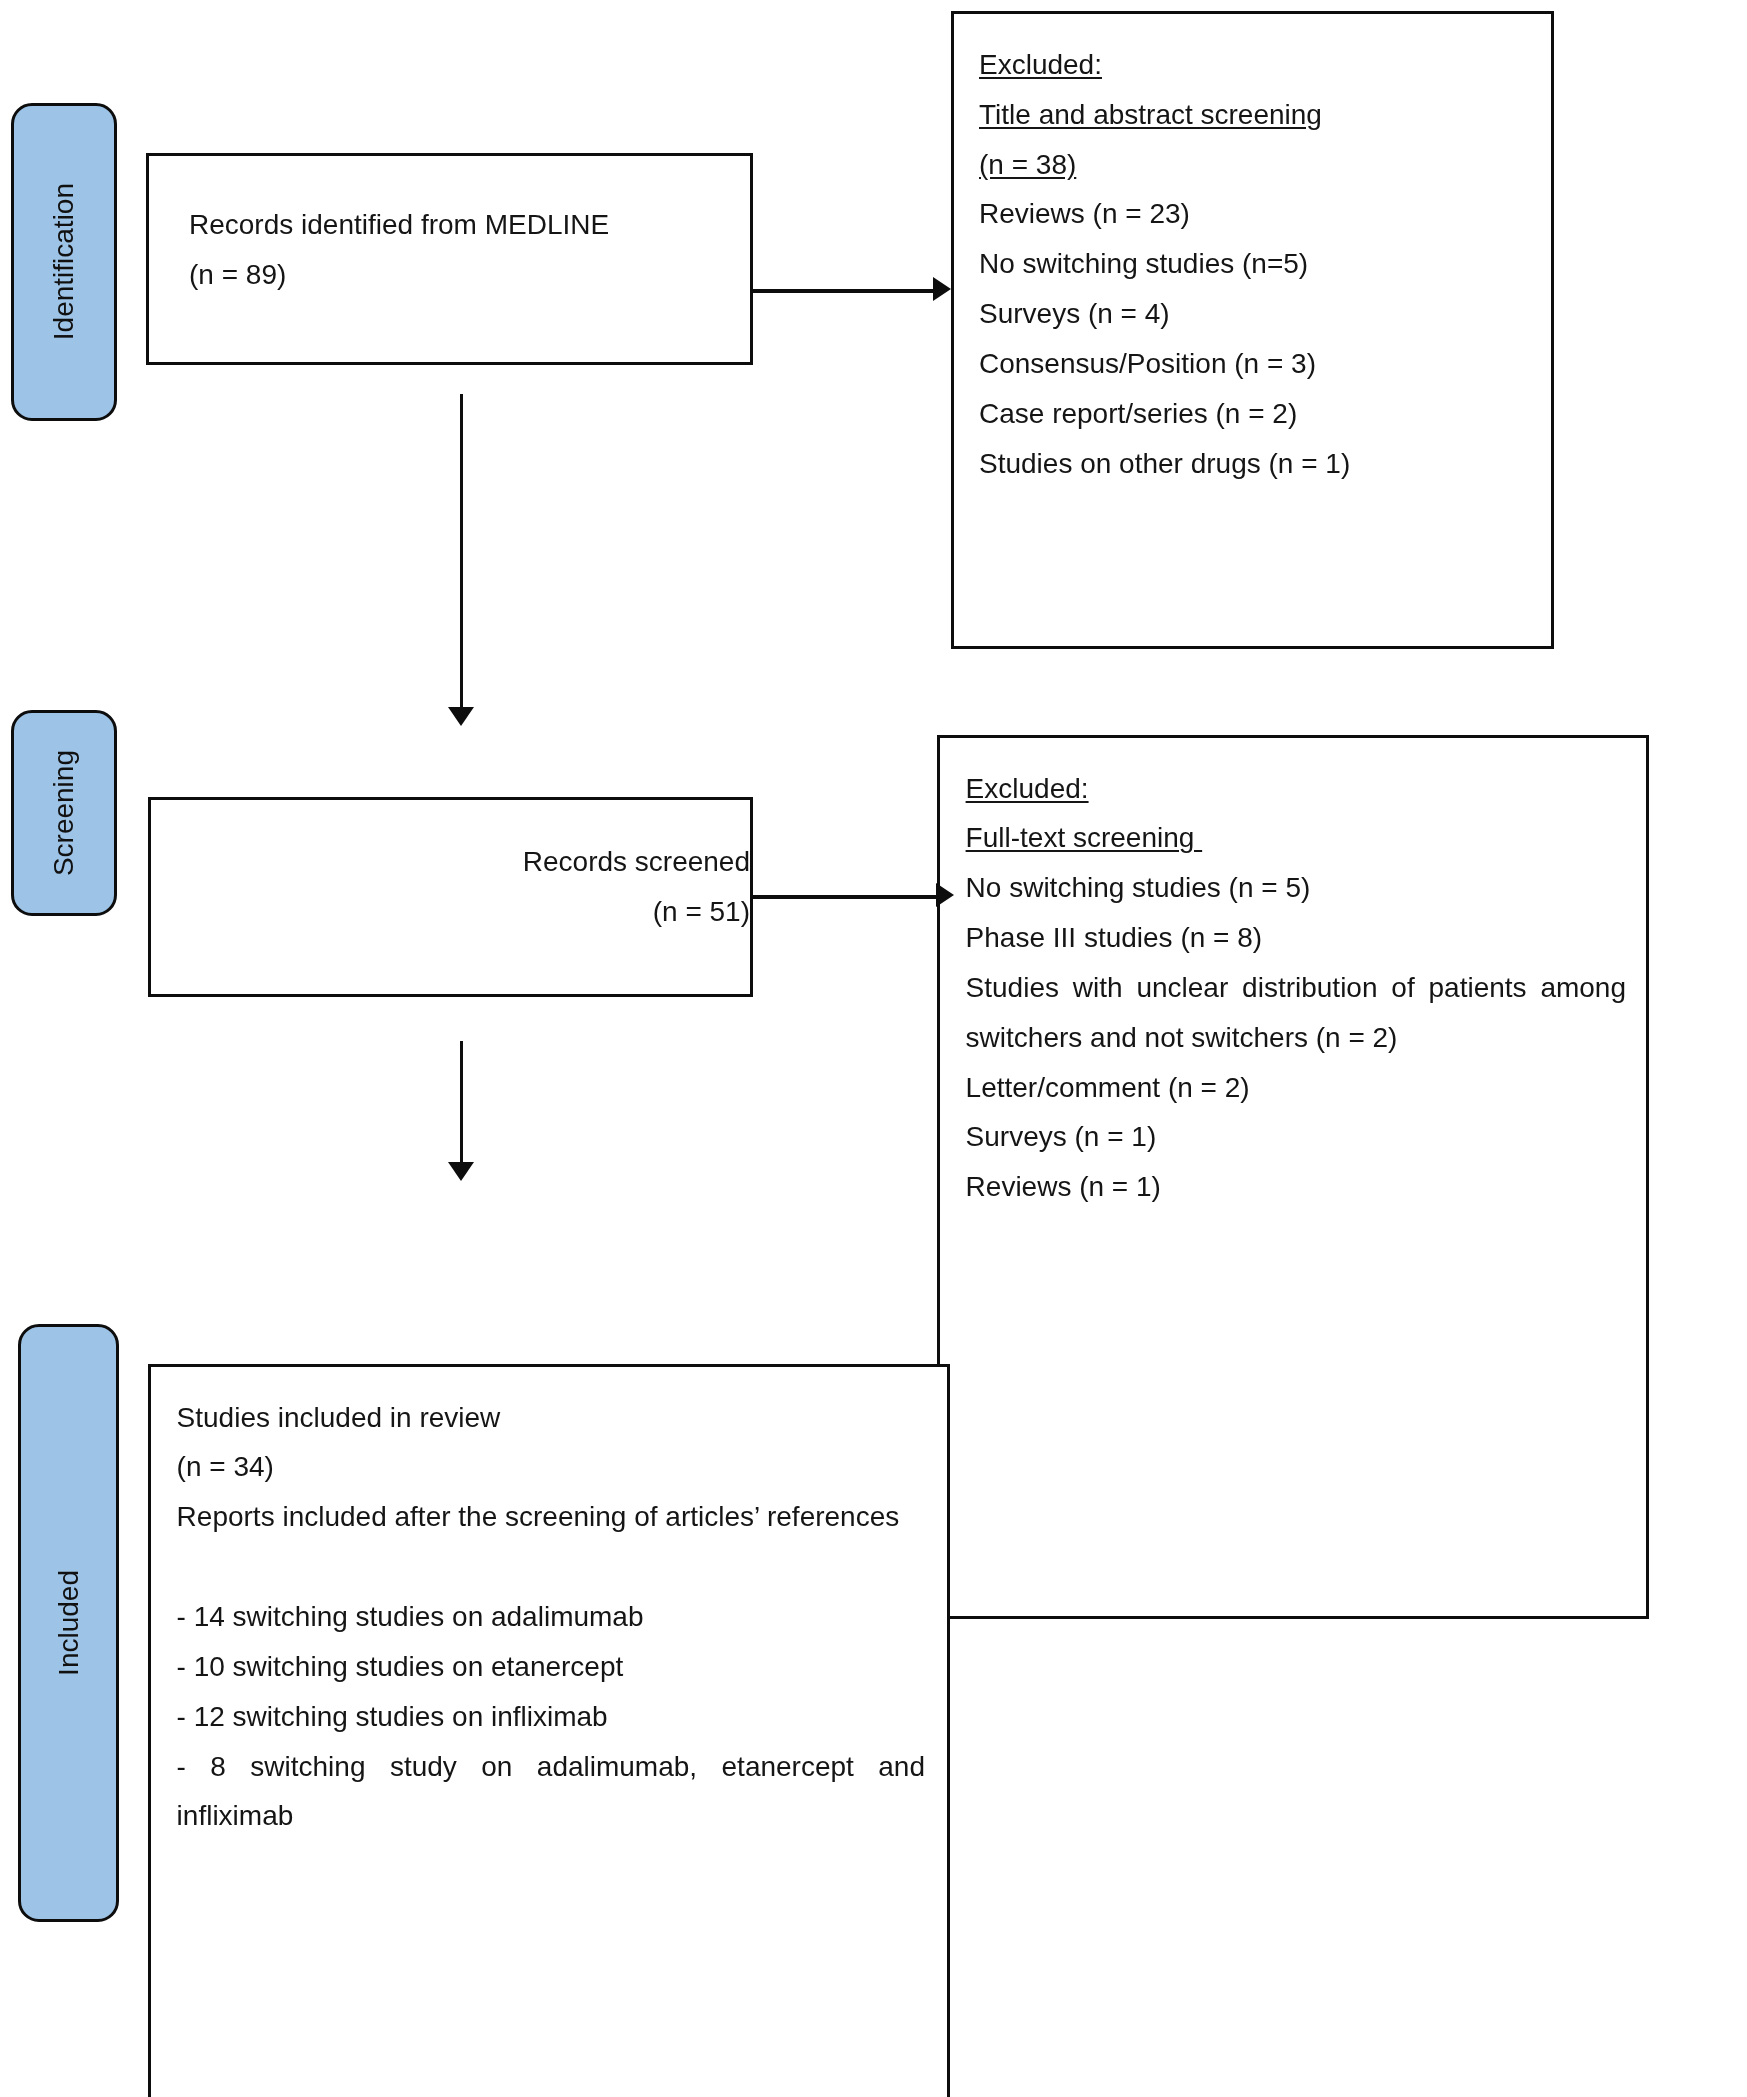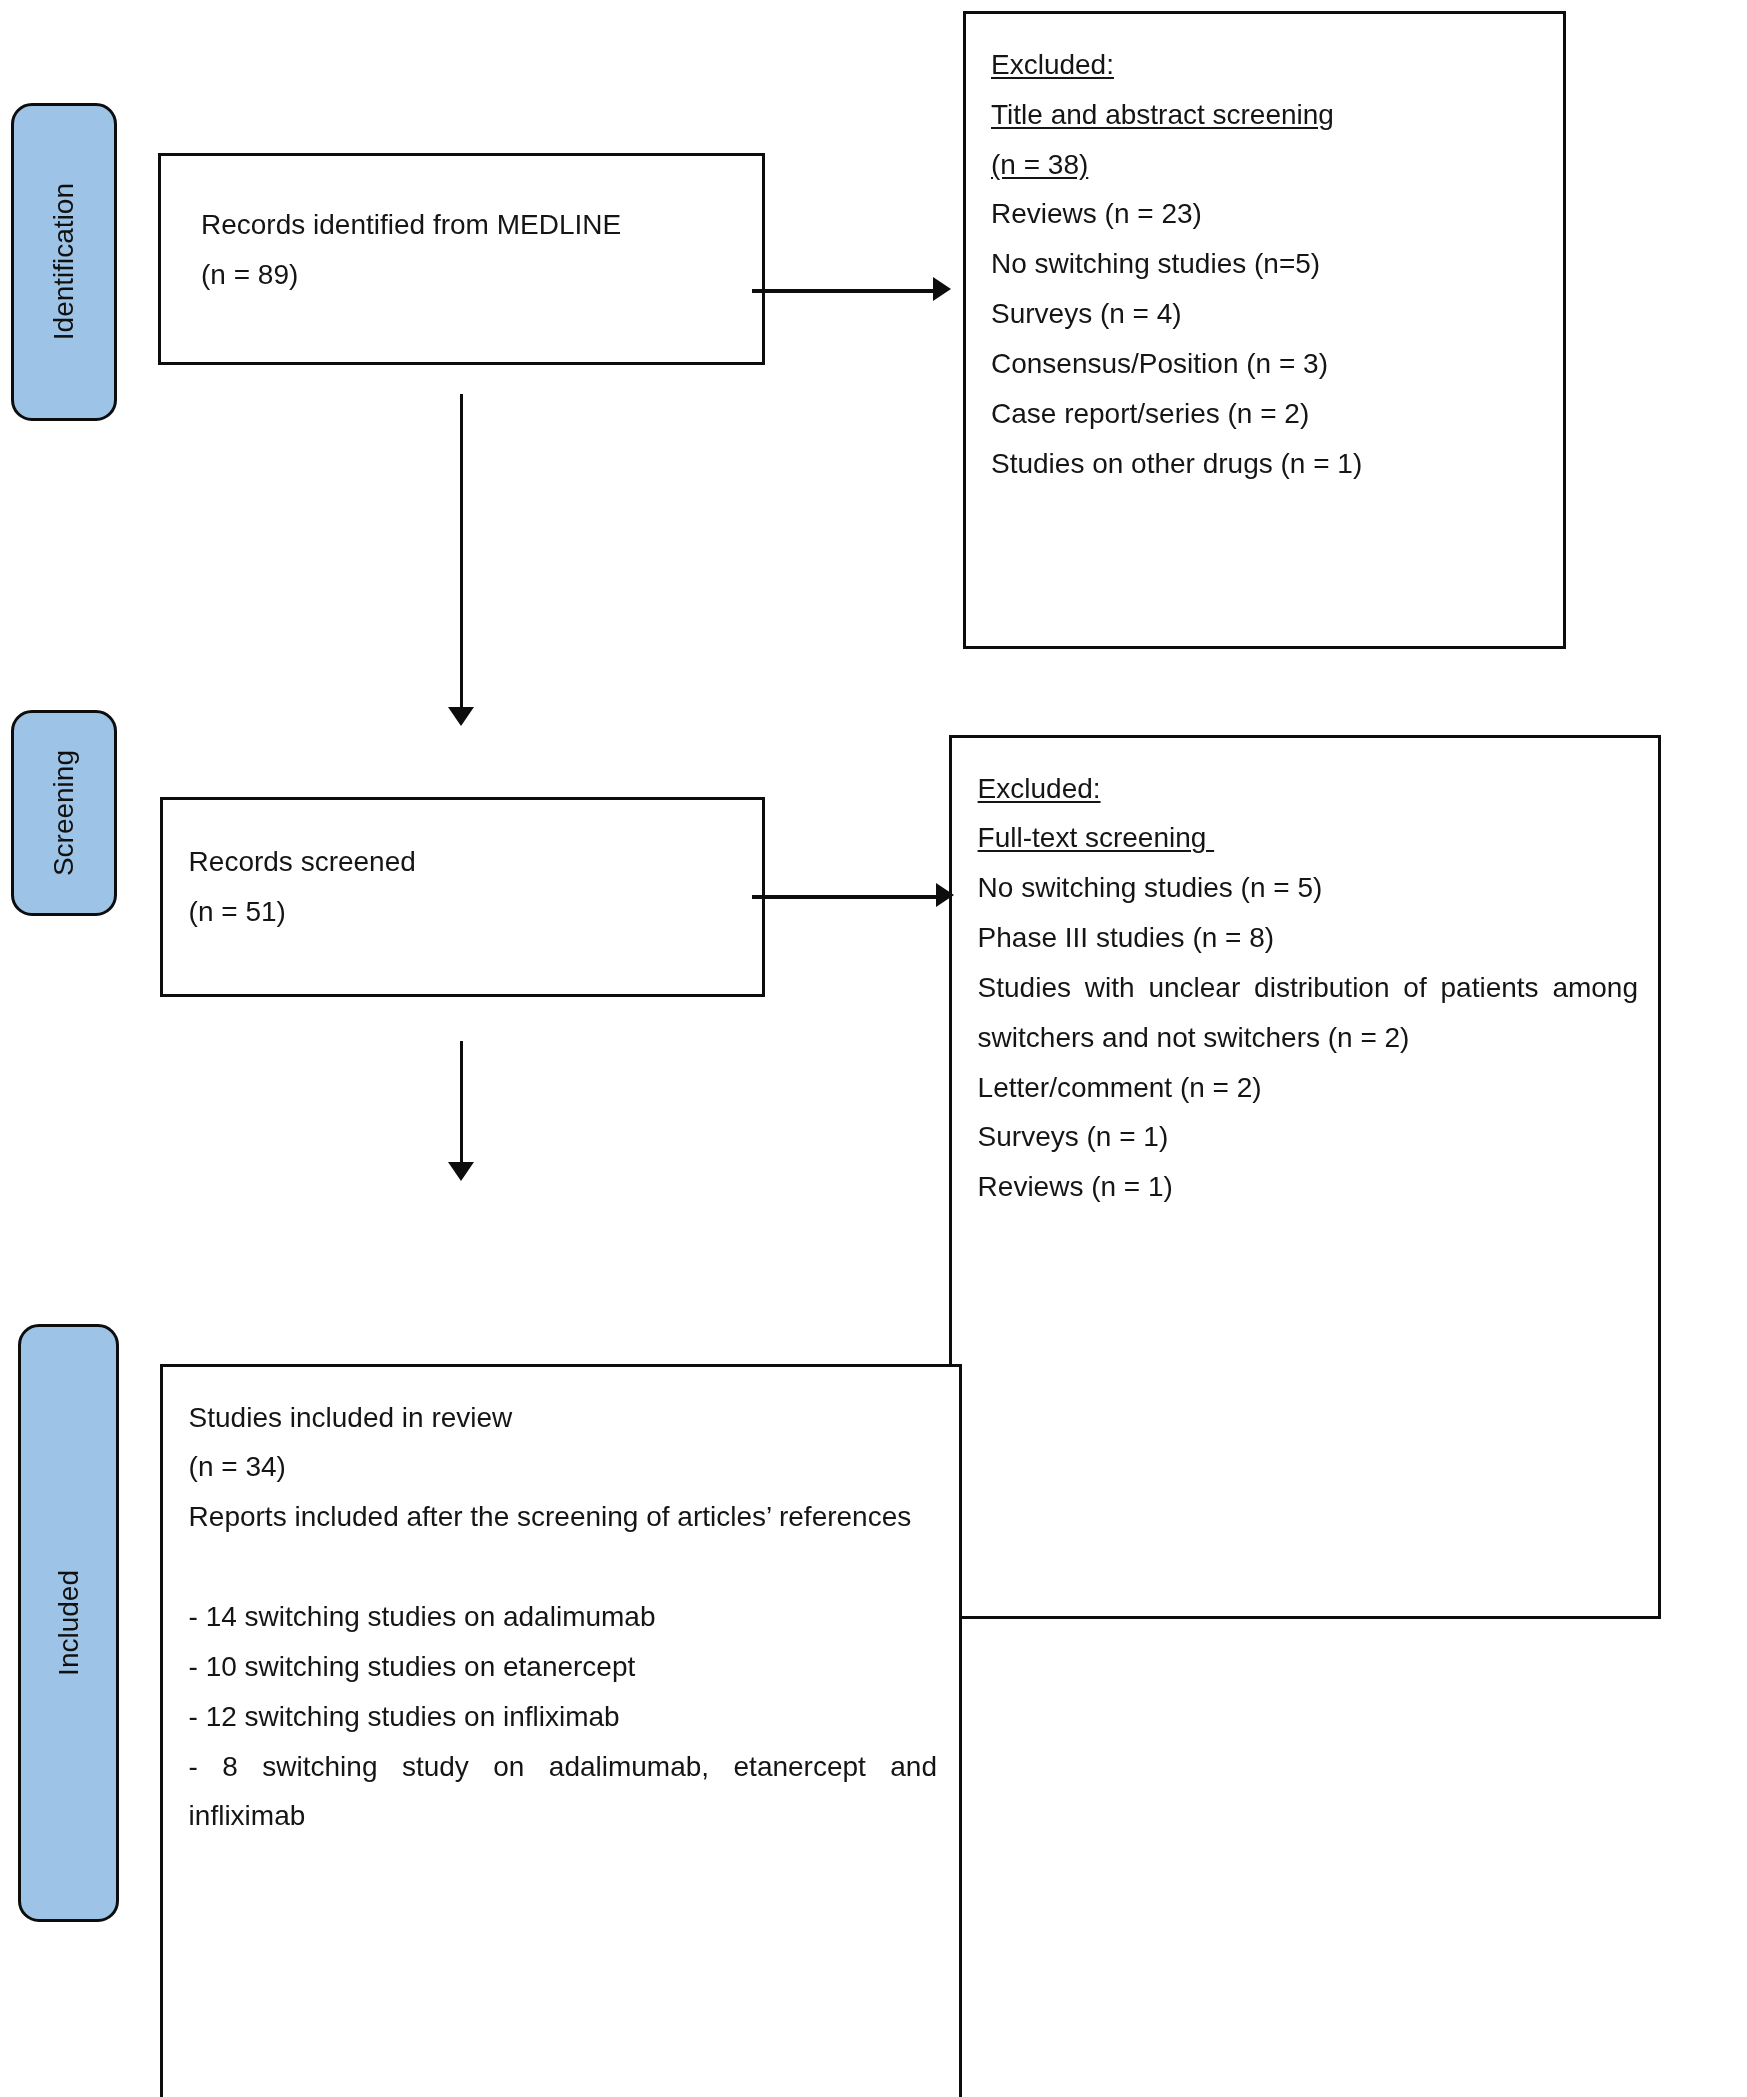--- a/index.html
+++ b/index.html
@@ -41,21 +41,20 @@
   #tab-screening      { left: 11.4px;  top: 710px; width: 106px; height: 206px; }
   #tab-included       { left: 18px;  top: 1324px; width: 101px; height: 598px; }
 
   
   .flow-box {
     position: absolute;
     background: #ffffff;
     border: 3.2px solid #0d0d0d;
     box-sizing: border-box;
     color: #111111;
-    margin-left: 12px;
   }
   .flow-box .inner {
     padding: 0;
   }
   .flow-line {
     font-size: 28px;
     line-height: 1.78;
     white-space: pre-wrap;
     color: #151515;
   }
@@ -69,21 +68,21 @@
   #box-medline .inner { padding: 44px 0 0 40px; }
 
   #box-excluded-1 {
     left: 951px; top: 11.4px; width: 603px; height: 638px;
   }
   #box-excluded-1 .inner { padding: 25.6px 13.7px 0 25px; }
 
   #box-screened {
     left: 148px; top: 797px; width: 605px; height: 200px;
   }
-  #box-screened .inner { padding: 37px 0 0 25.6px; }
+  #box-screened .inner { padding: 37px 0 0 25.6px; text-align: right; }
 
   #box-excluded-2 {
     left: 937px; top: 735px; width: 712px; height: 884px;
   }
   #box-excluded-2 .inner { padding: 25.6px 20px 0 25.6px; }
 
   #box-included {
     left: 148px; top: 1364px; width: 802px; height: 754px;
   }
   #box-included .inner { padding: 25.6px 22px 0 25.6px; }

